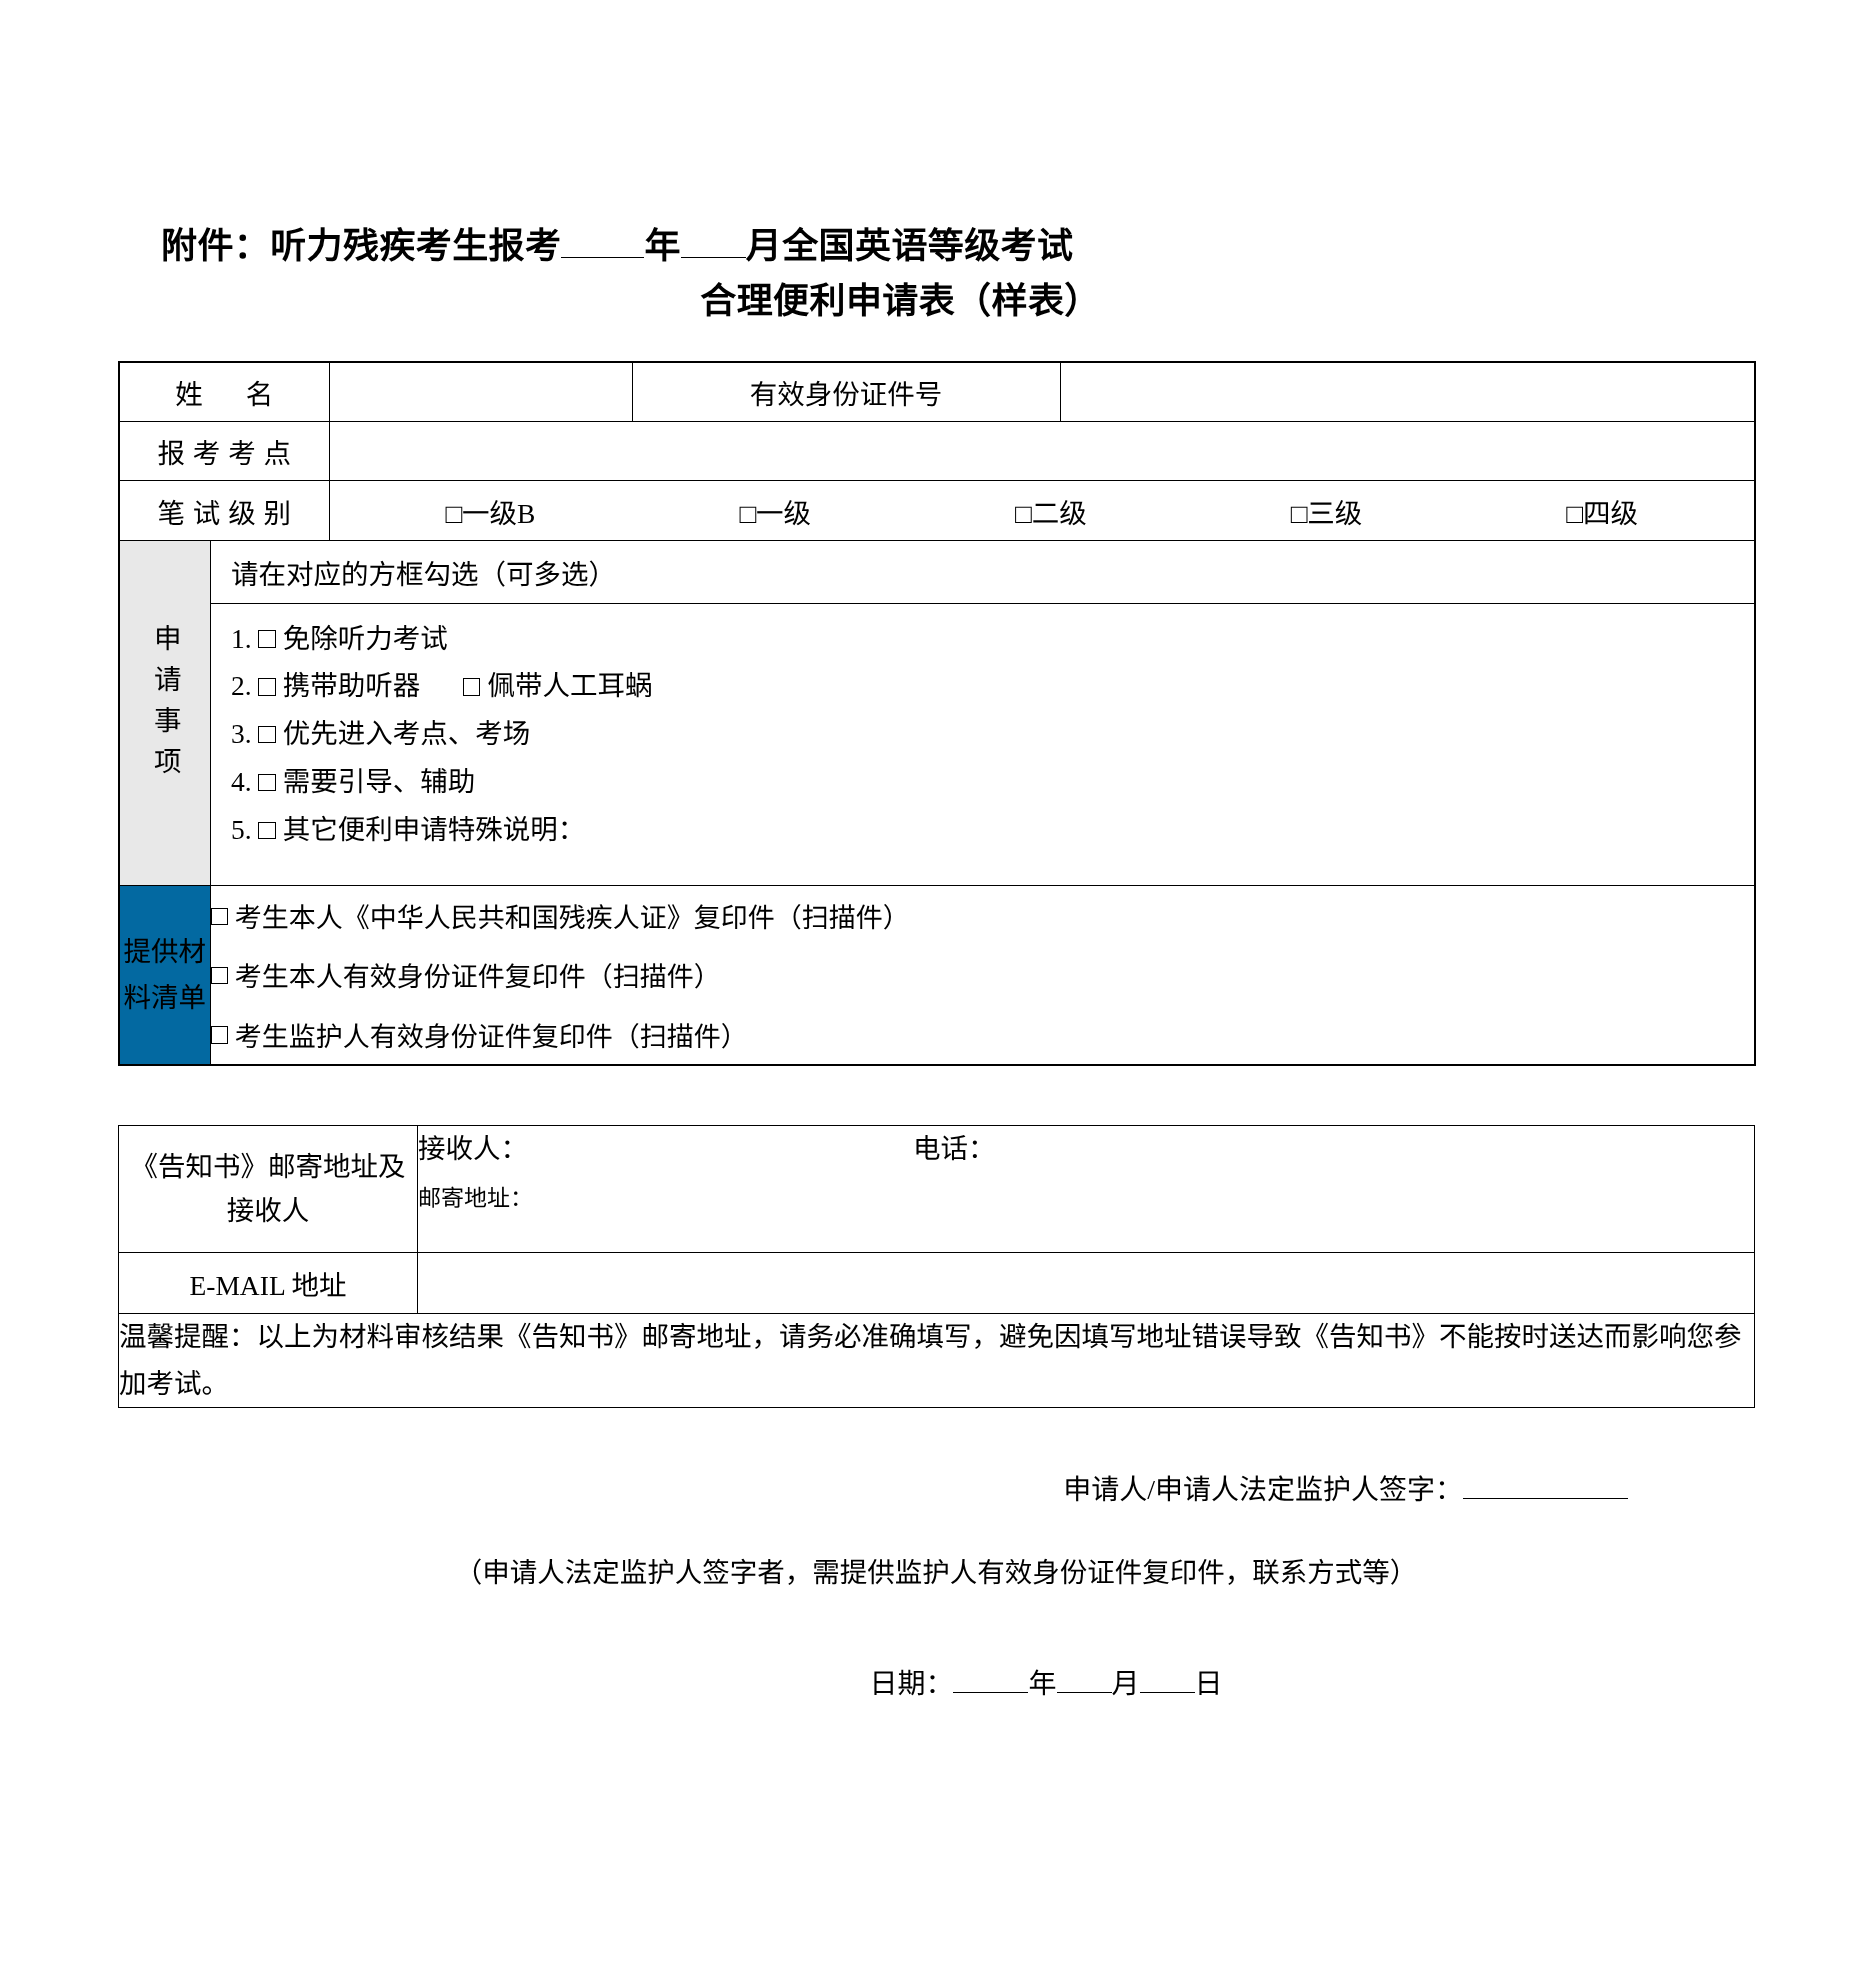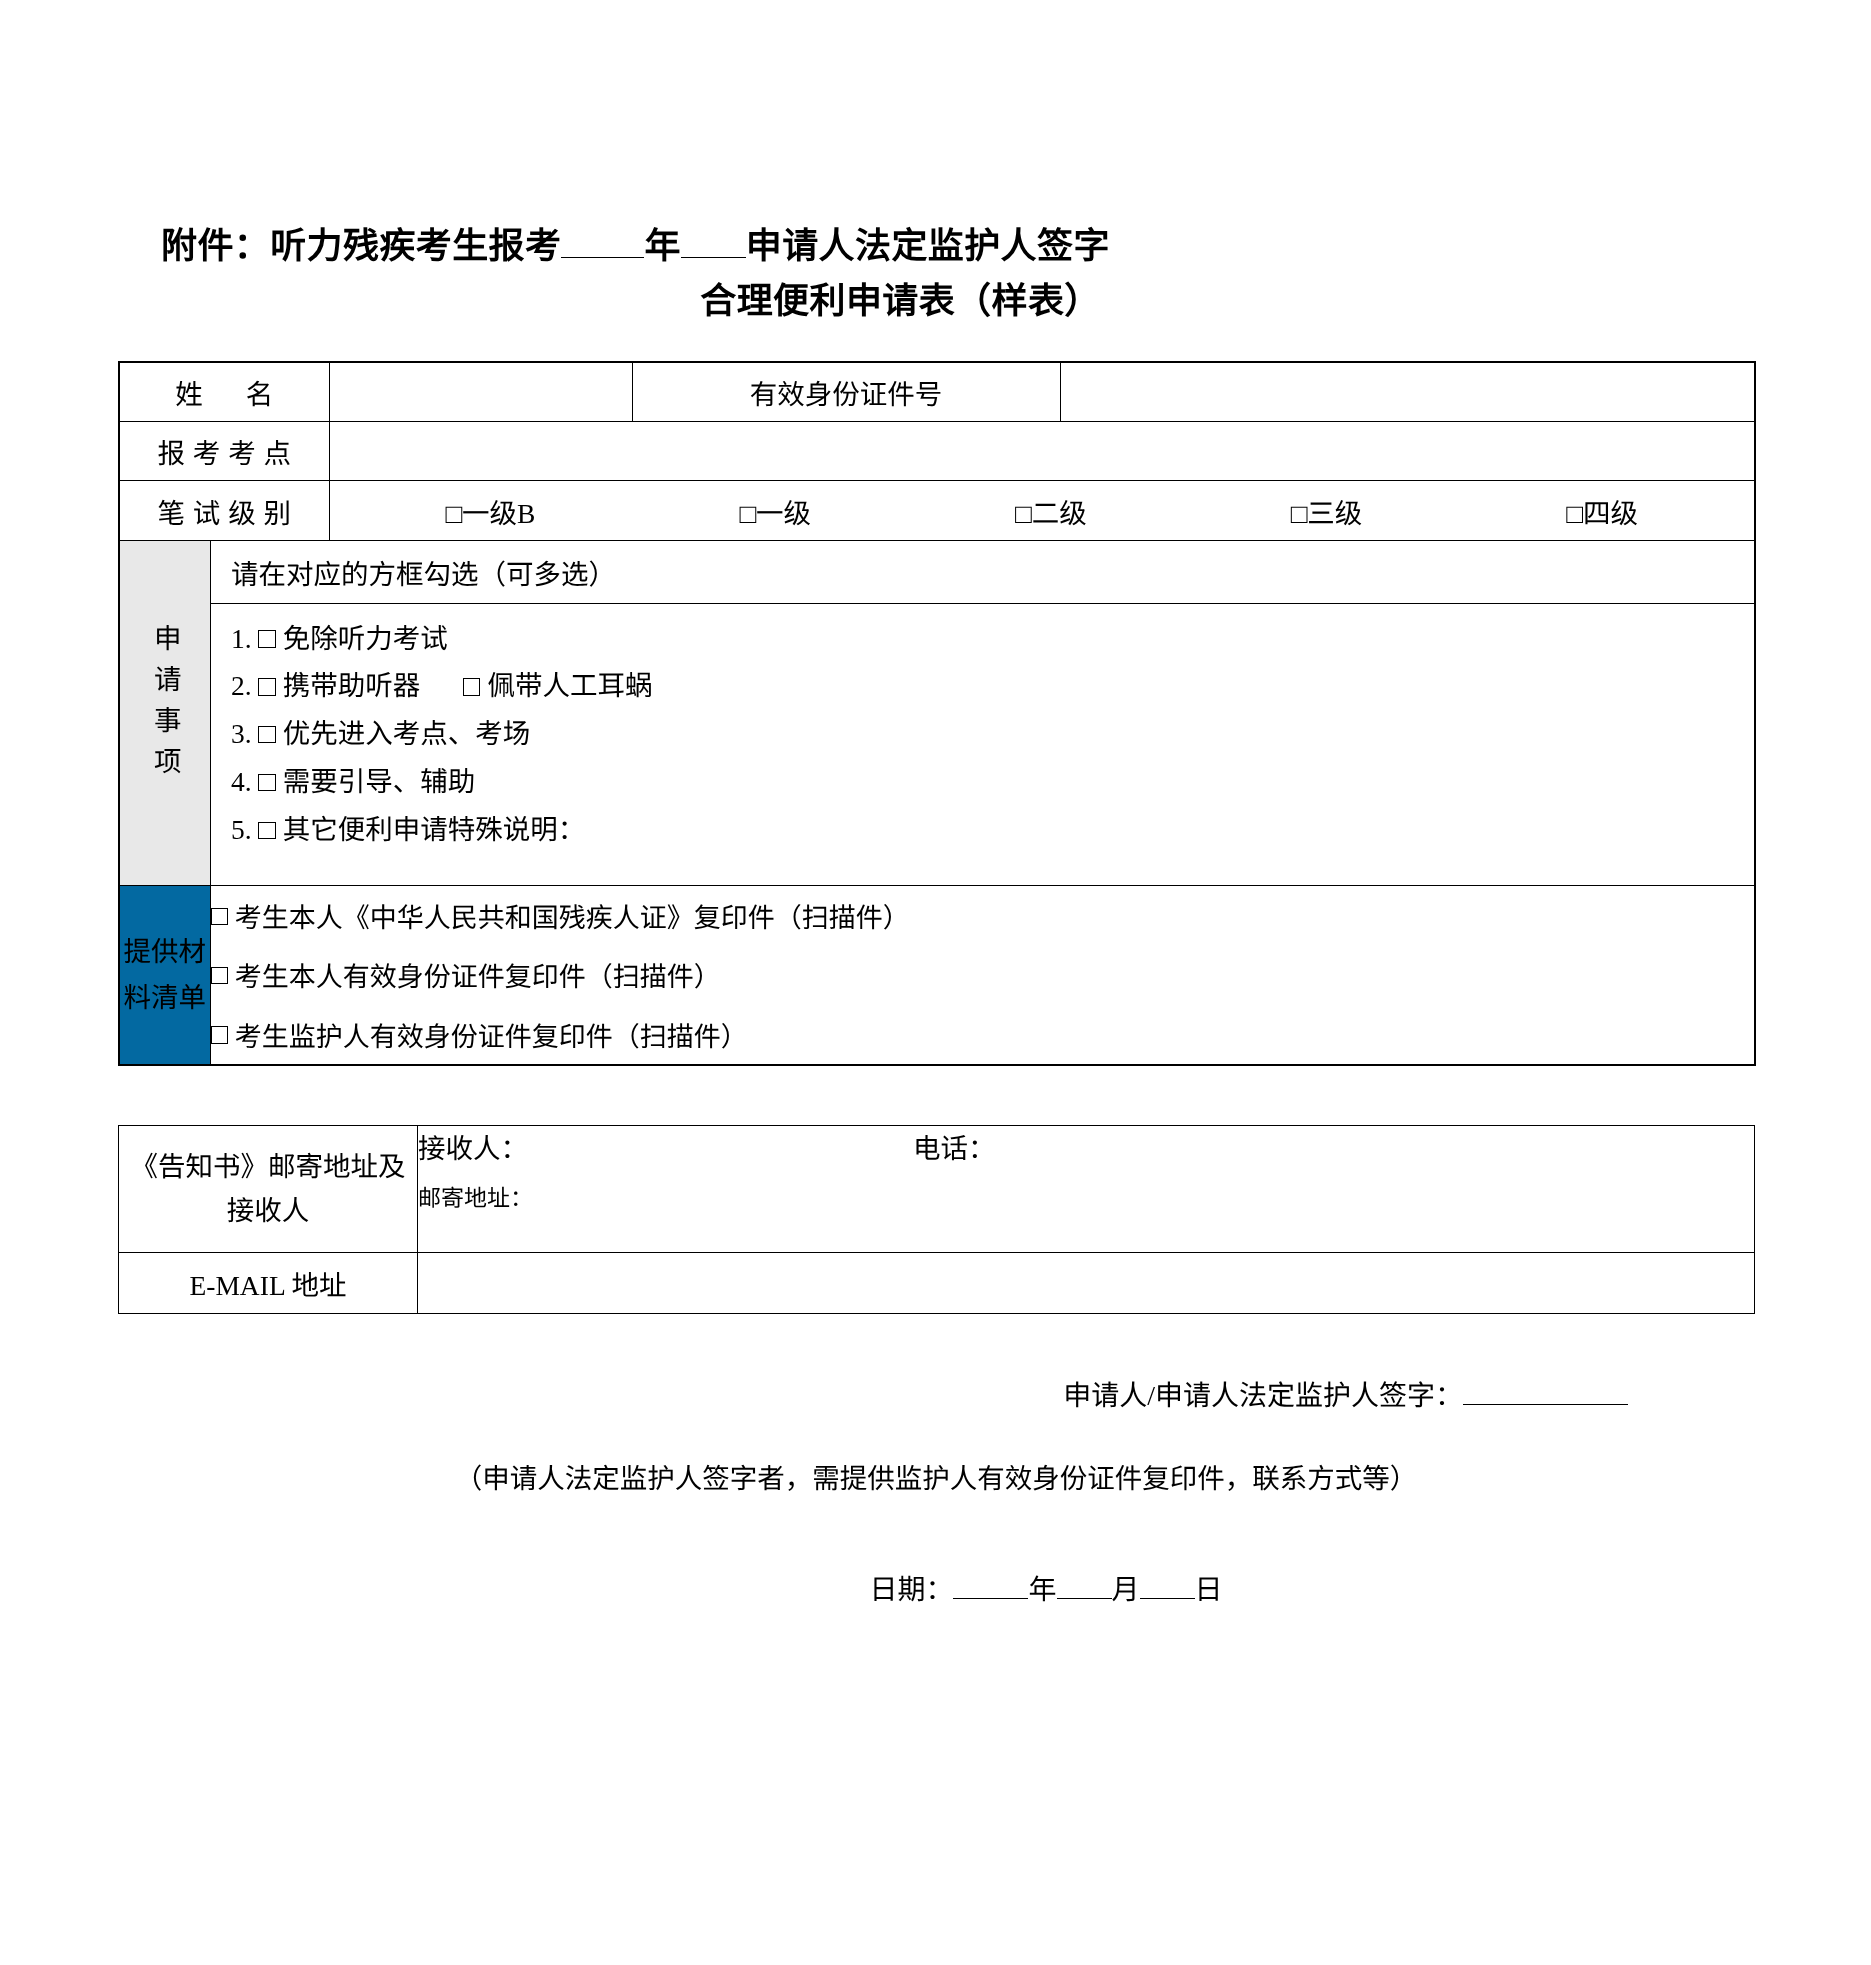--- a/index.html
+++ b/index.html
@@ -220,21 +220,21 @@
   }
   .b-date { width: 75px; }
   .b-date2 { width: 55px; }
 </style>
 </head>
 <body>
 
 <div class="page">
 
   <div class="title-line first">
-    <span>附件：听力残疾考生报考</span><span class="blank-u b-wide"></span><span>年</span><span class="blank-u b-med"></span><span>申请人法定监护人签字</span>
+    <span>附件：听力残疾考生报考</span><span class="blank-u b-wide"></span><span>年</span><span class="blank-u b-med"></span><span>月全国英语等级考试</span>
   </div>
 
   <div class="title-line second">合理便利申请表（样表）</div>
 
   <table class="main-table">
     <colgroup>
       <col style="width:91px">
       <col style="width:119px">
       <col style="width:303px">
       <col style="width:428px">
@@ -340,20 +340,23 @@
           <span class="recv">接收人：</span>
           <span>电话：</span>
         </div>
         <div class="mail-addr">邮寄地址：</div>
       </td>
     </tr>
     <tr>
       <td class="email-lbl">E-MAIL 地址</td>
       <td class="cell-empty"></td>
     </tr>
+    <tr>
+      <td class="note-cell" colspan="2">温馨提醒：以上为材料审核结果《告知书》邮寄地址，请务必准确填写，避免因填写地址错误导致《告知书》不能按时送达而影响您参加考试。</td>
+    </tr>
   </tbody>
     </table>
 
   <div class="sign-line">
     <span>申请人/申请人法定监护人签字：</span><span class="sign-blank"></span>
   </div>
 
   <div class="paren-line">（申请人法定监护人签字者，需提供监护人有效身份证件复印件，联系方式等）</div>
 
   <div class="date-line">

